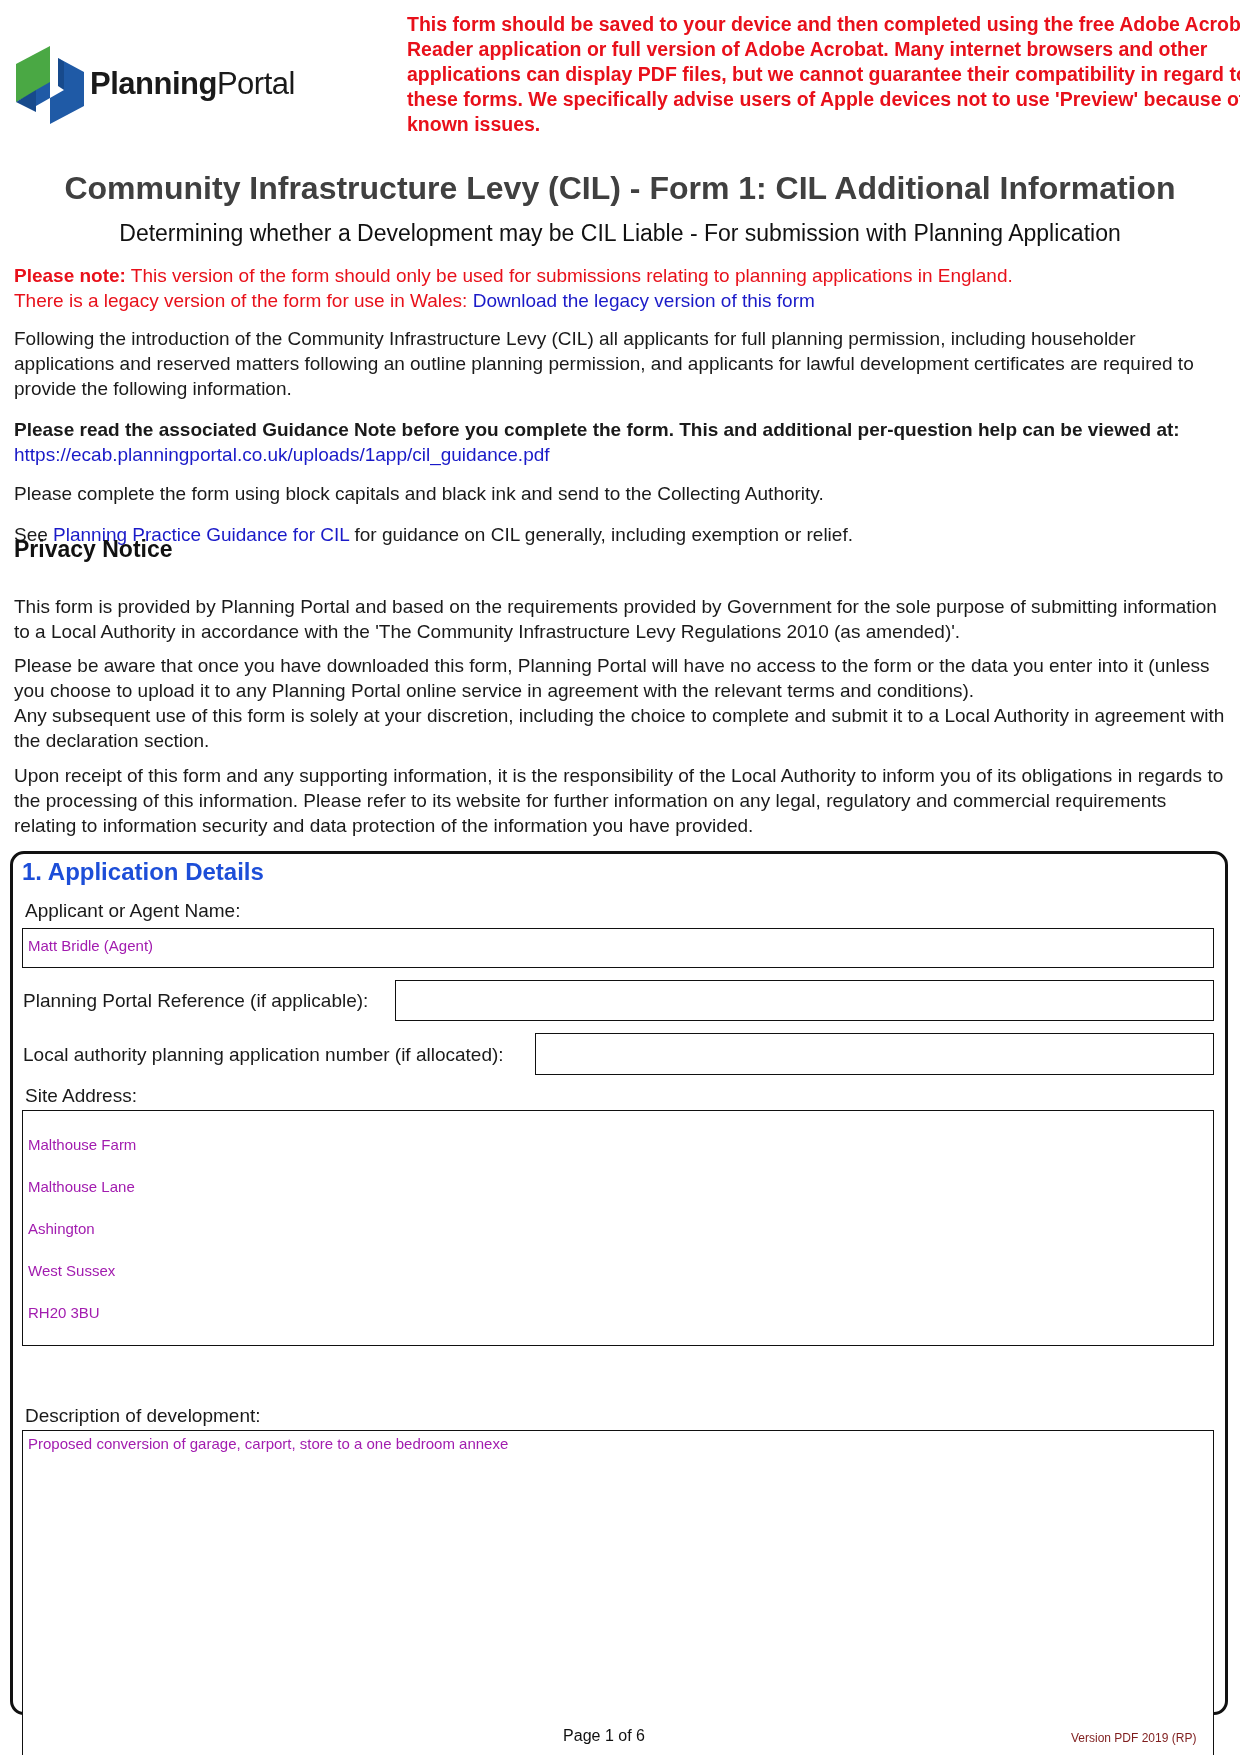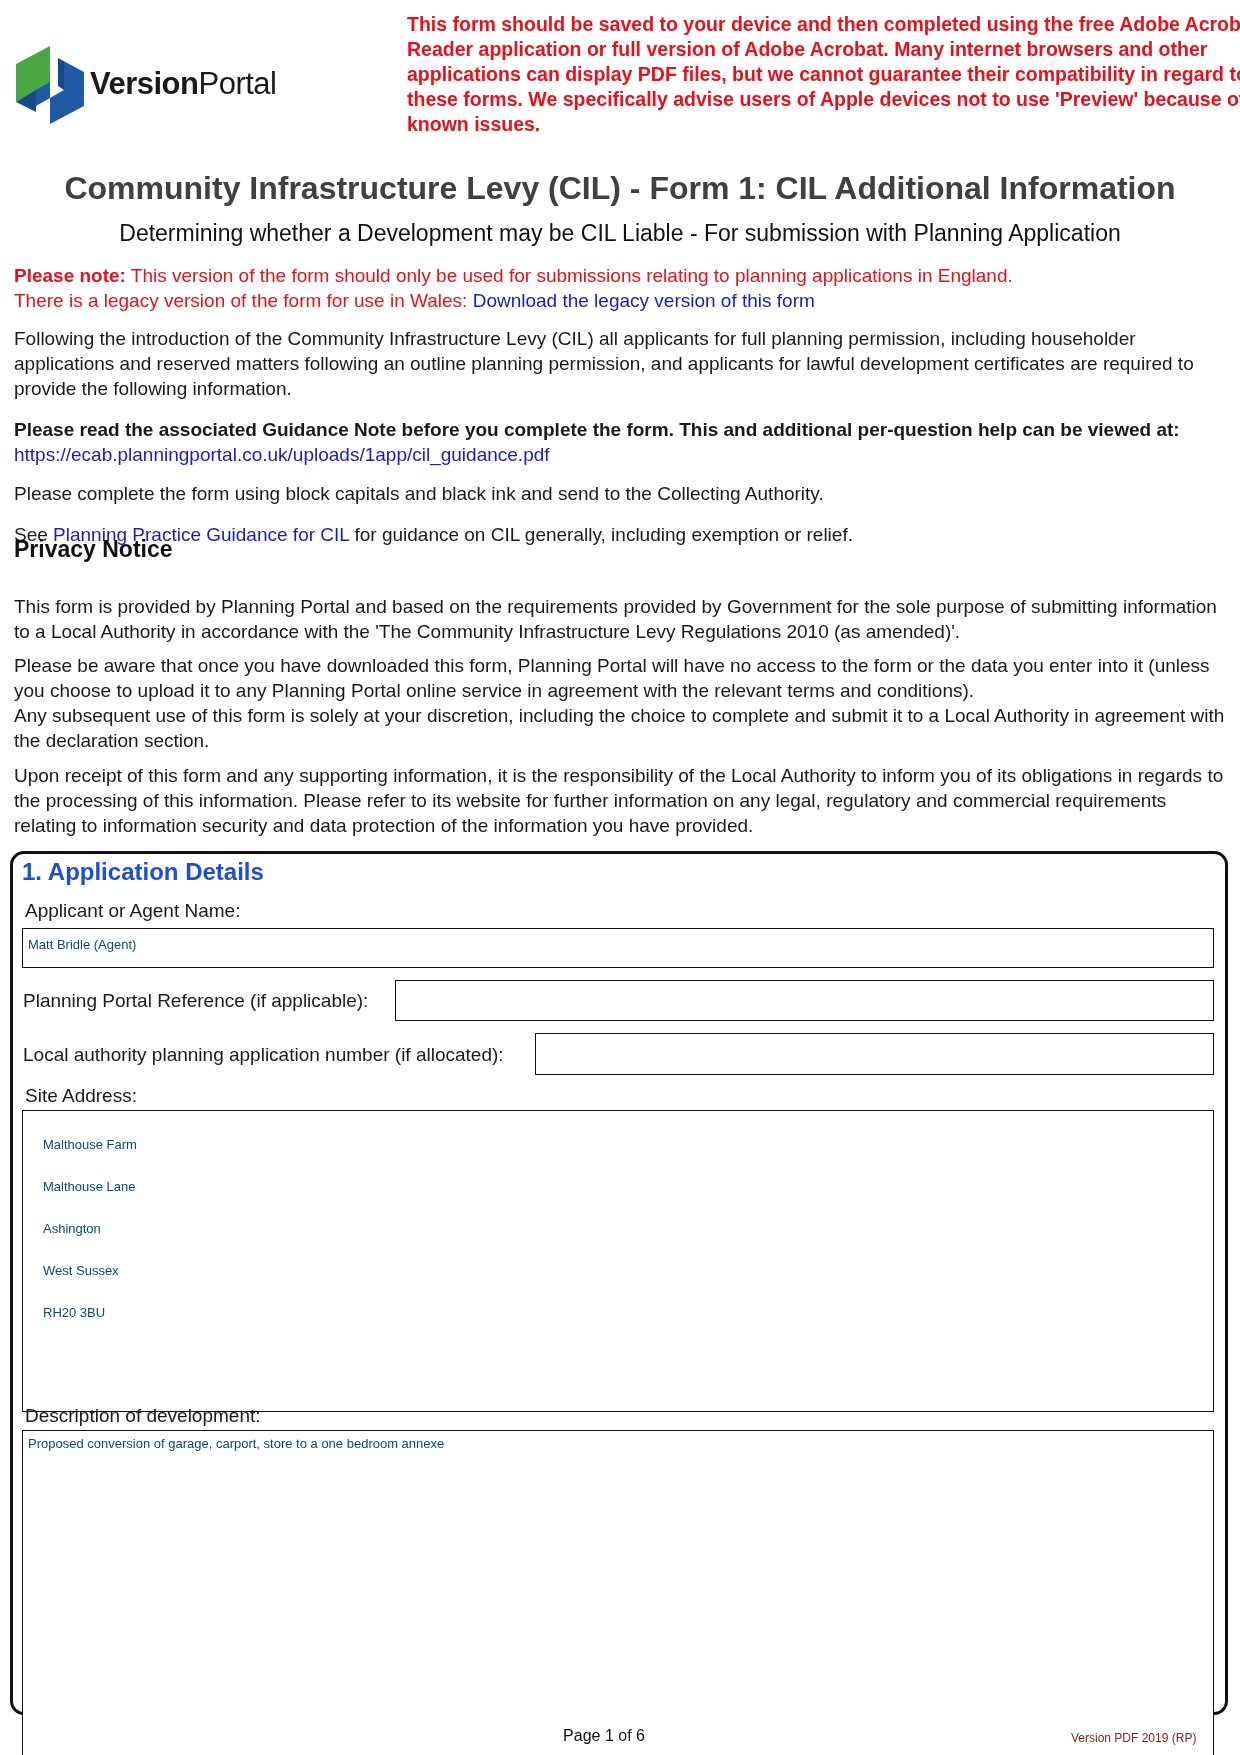--- a/index.html
+++ b/index.html
@@ -31,47 +31,47 @@
   .p-see { top: 522px; }
   .h-privacy { left: 14px; top: 536px; font-size: 23px; font-weight: 700; color: #111; }
   .p-priv1 { top: 594px; }
   .p-priv2 { top: 653px; }
   .p-priv3 { top: 763px; }
 
   
   .section { left: 10px; top: 851px; width: 1218px; height: 864px; border: 3.5px solid #111; border-radius: 14px; }
   .sec-title { left: 22px; top: 858px; font-size: 24px; font-weight: 700; color: #1d4ed8; }
   .lbl { font-size: 19px; color: #1a1a1a; }
-  .field { border: 1.5px solid #111; background: #fff; font-size: 13px; color: #0c4a6e; padding: 4px 5px; font-family: "Liberation Sans", "DejaVu Sans", sans-serif; }
+  .field { border: 1.5px solid #111; background: #fff; font-size: 15px; color: #a21caf; padding: 4px 5px; font-family: "Liberation Sans", "DejaVu Sans", sans-serif; }
   .lbl-name { left: 25px; top: 900px; }
   .f-name { left: 22px; top: 928px; width: 1192px; height: 40px; padding-top: 8px; }
   .lbl-ppref { left: 23px; top: 990px; }
   .f-ppref { left: 395px; top: 980px; width: 819px; height: 41px; }
   .lbl-la { left: 23px; top: 1044px; }
   .f-la { left: 535px; top: 1033px; width: 679px; height: 42px; }
   .lbl-site { left: 25px; top: 1085px; }
-  .f-site { left: 22px; top: 1110px; width: 1192px; height: 302px; padding: 2px 20px; line-height: 21px; white-space: pre-line; }
+  .f-site { left: 22px; top: 1110px; width: 1192px; height: 236px; padding: 2px 5px; line-height: 21px; white-space: pre-line; }
   .lbl-desc { left: 25px; top: 1405px; }
   .f-desc { left: 22px; top: 1430px; width: 1192px; height: 337px; padding: 2px 5px; line-height: 22px; }
 
   .footer-page { left: 0; top: 1727px; width: 1208px; text-align: center; font-size: 16px; color: #111; }
   .footer-ver { left: 1071px; top: 1731px; font-size: 12px; color: #7f1d1d; }
 </style>
 </head>
 <body>
 
 <div class="abs logo">
   <svg viewBox="0 0 72 80">
     <polygon points="2,20 36,2 36,40 2,58" fill="#4aa844"></polygon>
     <polygon points="2,58 22,46 22,68" fill="#174a8c"></polygon>
     <polygon points="44,14 70,28 70,62 36,80 36,54 50,46 50,24" fill="#1f5aa6"></polygon>
     <polygon points="44,14 50,18 50,46 44,42" fill="#174a8c"></polygon>
     <polygon points="22,46 36,38 36,54 22,62" fill="#1f5aa6"></polygon>
   </svg>
-  <div class="logo-text"><b>Version</b><span class="light">Portal</span></div>
+  <div class="logo-text"><b>Planning</b><span class="light">Portal</span></div>
 </div>
 
 <div class="abs warning">This form should be saved to your device and then completed using the free Adobe Acrobat Reader application or full version of Adobe Acrobat. Many internet browsers and other applications can display PDF files, but we cannot guarantee their compatibility in regard to these forms. We specifically advise users of Apple devices not to use 'Preview' because of known issues.</div>
 
 <div class="abs title">Community Infrastructure Levy (CIL) - Form 1: CIL Additional Information</div>
 <div class="abs subtitle">Determining whether a Development may be CIL Liable - For  submission with Planning Application</div>
 
 <div class="abs note">
   <div><b>Please note:</b><span> This version of the form should only be used for submissions relating to planning applications in England.</span></div>
   <div><span>There is a legacy version of the form for use in Wales:  </span><a class="link">Download the legacy version of this form</a></div>

